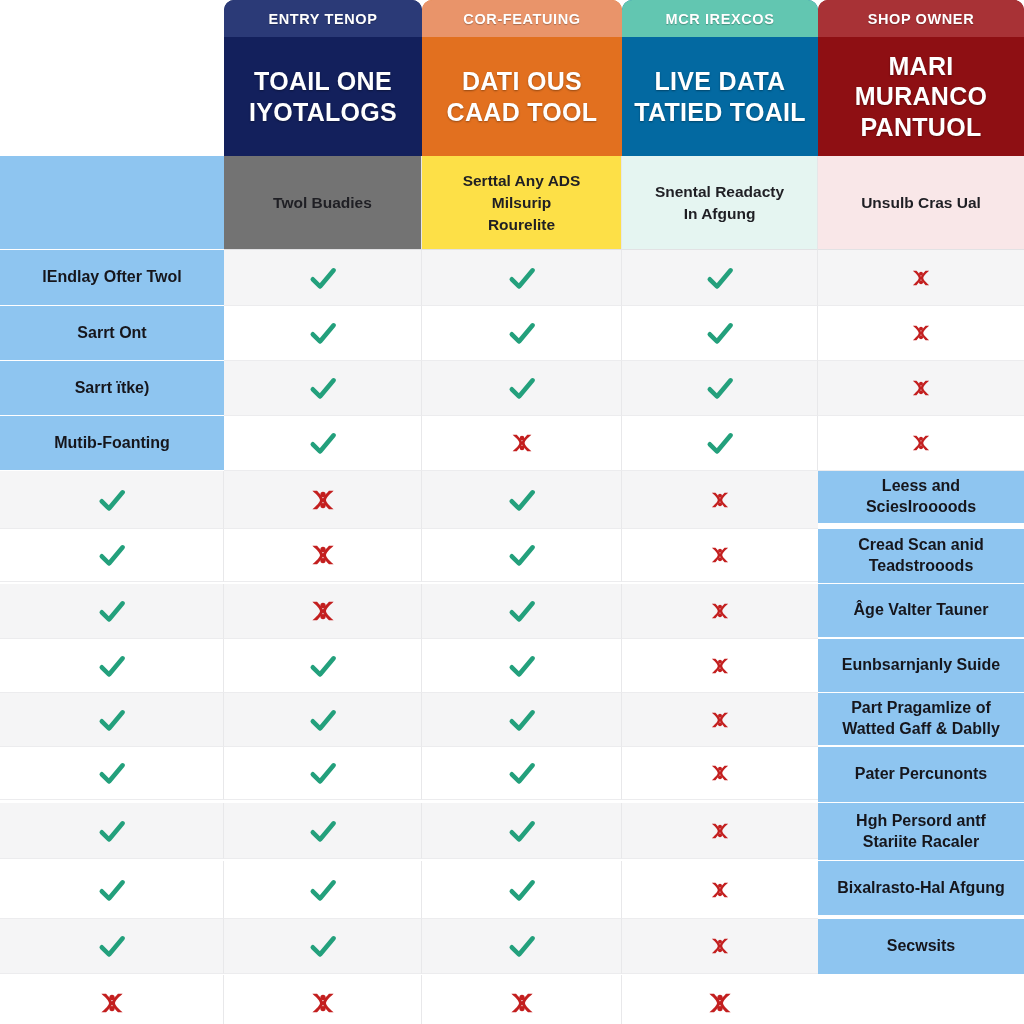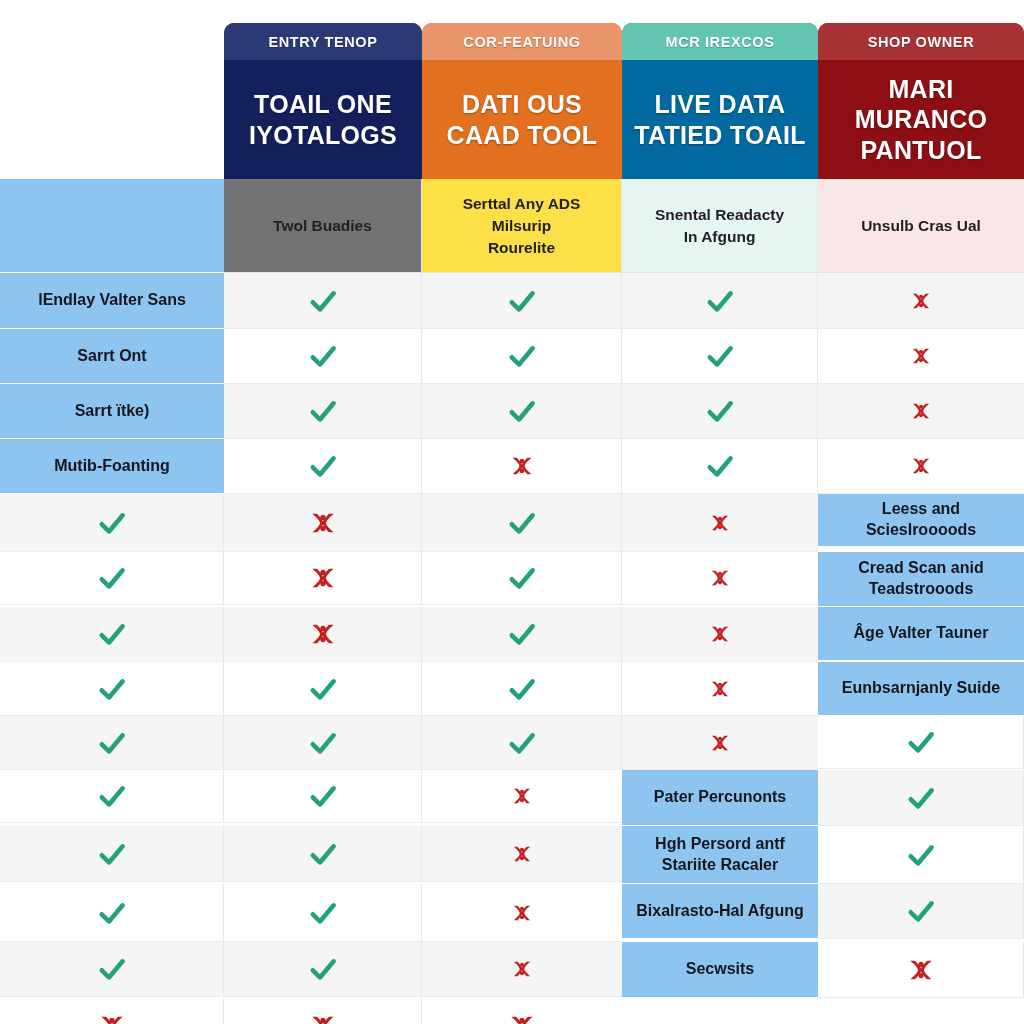--- a/index.html
+++ b/index.html
@@ -34,21 +34,20 @@
     background: #ffffff;
     height: 156px;
   }
 
   .hdr-col {
     position: relative;
     height: 156px;
     border-radius: 10px 10px 0 0;
     overflow: hidden;
     box-sizing: border-box;
-    margin-top: 23px;
   }
 
   .hdr-eyebrow {
     height: 37px;
     display: flex;
     align-items: center;
     justify-content: center;
     color: #ffffff;
     font-size: 14.5px;
     font-weight: bold;
@@ -181,21 +180,21 @@
 PANTUOL</div>
       </div>
       <div class="sub-left"></div>
       <div class="sub-cell" style="background:#737373">Twol Buadies</div>
       <div class="sub-cell" style="background:#fde047">Serttal Any ADS
 Milsurip
 Rourelite</div>
       <div class="sub-cell" style="background:#e5f5f1">Snental Readacty
 In Afgung</div>
       <div class="sub-cell last" style="background:#f9e7e8">Unsulb Cras Ual</div>
-      <div class="rl" style="height:56px">lEndlay Valter Sans</div>
+      <div class="rl" style="height:56px">lEndlay Ofter Twol</div>
       <div class="cell odd" style="height:56px">
         <svg class="check mark" viewBox="0 0 40 40">
           <path d="M8 21.5 L16.5 30 L32.5 11"></path>
         </svg>
       </div>
       <div class="cell odd" style="height:56px">
         <svg class="check mark" viewBox="0 0 40 40">
           <path d="M8 21.5 L16.5 30 L32.5 11"></path>
         </svg>
       </div>
@@ -436,20 +435,22 @@
       <div class="cell odd last" style="height:54px">
         <span class="xmark sm">
           <svg viewBox="0 0 40 40">
             <path d="M9 9 C15 14.5 17.5 17 18 20 C17.5 23 15 25.5 9 31 L14.5 31 C19.5 25.5 21.5 23 22 20 C21.5 17 19.5 14.5 14.5 9 Z" transform="translate(-1.5,0)"></path>
             <path d="M9 9 C15 14.5 17.5 17 18 20 C17.5 23 15 25.5 9 31 L14.5 31 C19.5 25.5 21.5 23 22 20 C21.5 17 19.5 14.5 14.5 9 Z" transform="translate(41.5,0) scale(-1,1)"></path>
             <circle cx="20" cy="13.5" r="3.1"></circle>
             <circle cx="20" cy="26.5" r="3.1"></circle>
           </svg>
         </span>
       </div>
+      <div class="rl" style="height:53px">Part Pragamlize of
+Watted Gaff &amp; Dablly</div>
       <div class="cell even" style="height:53px">
         <svg class="check mark" viewBox="0 0 40 40">
           <path d="M8 21.5 L16.5 30 L32.5 11"></path>
         </svg>
       </div>
       <div class="cell even" style="height:53px">
         <svg class="check mark" viewBox="0 0 40 40">
           <path d="M8 21.5 L16.5 30 L32.5 11"></path>
         </svg>
       </div>

